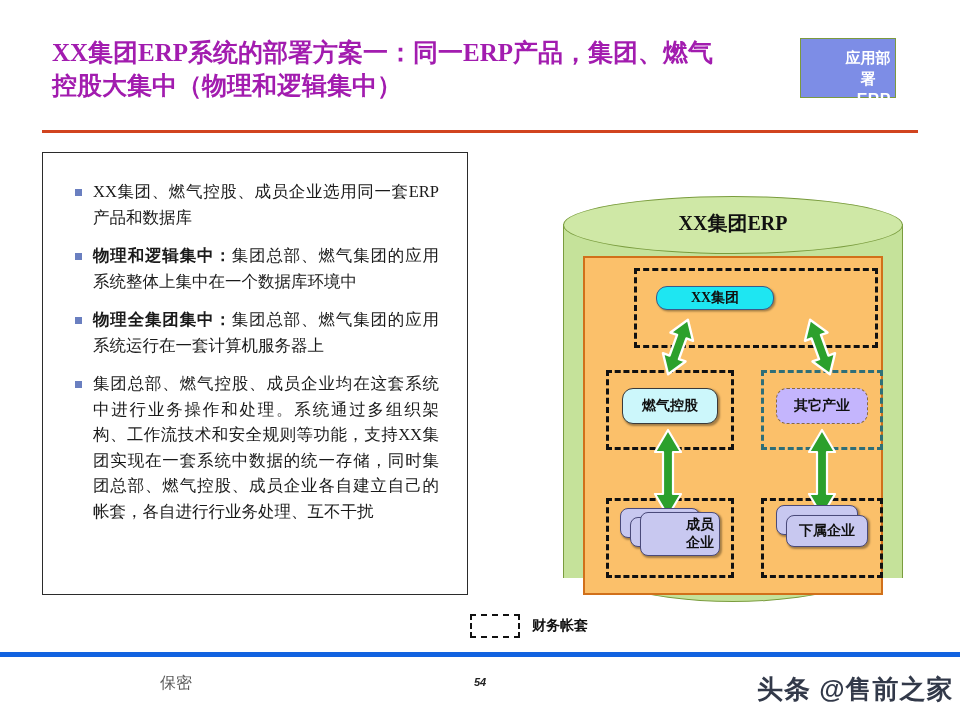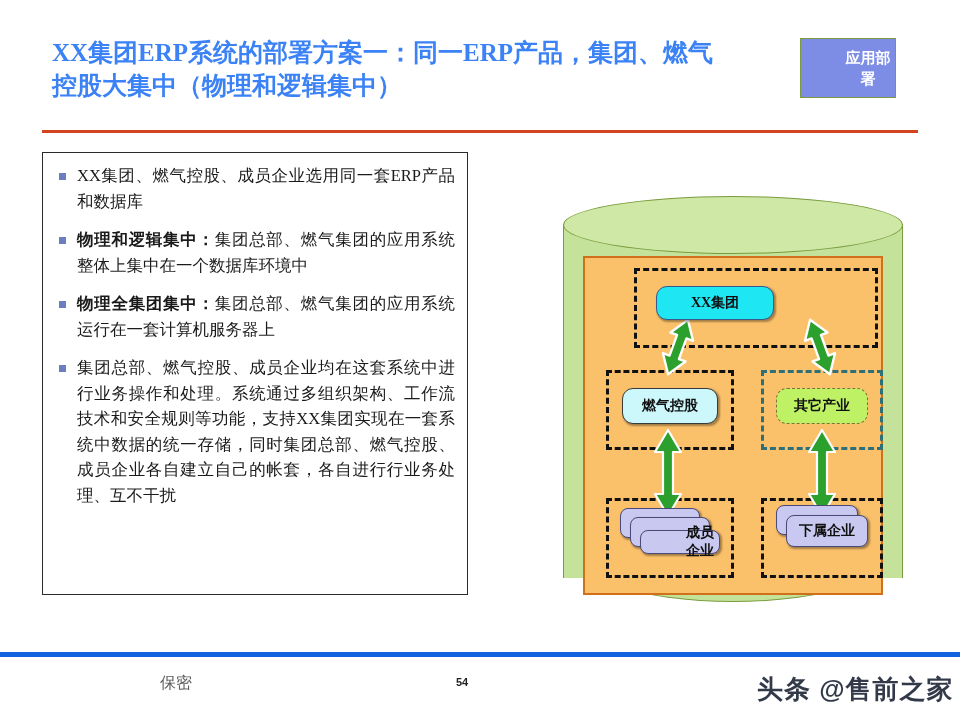--- a/index.html
+++ b/index.html
@@ -10,44 +10,44 @@
     overflow:hidden;
     position:relative;
   }
   .slide{position:absolute;left:0;top:0;width:960px;height:720px;}
 
   
   .title{
     position:absolute;left:52px;top:36px;width:720px;
     font-family:"Liberation Serif","DejaVu Serif",serif;
     font-weight:bold;font-size:25px;line-height:33px;
-    color:#3b82f6;letter-spacing:0px;
+    color:#a21caf;letter-spacing:0px;
   }
 
   
   .badge{
     position:absolute;left:800px;top:38px;width:96px;height:60px;
     background:#7d8de6;border:1.5px solid #7c9a3e;
     color:#ffffff;font-weight:bold;font-size:15px;line-height:21px;
     text-align:center;padding-top:8px;box-sizing:border-box;
     font-family:"Liberation Sans","DejaVu Sans",sans-serif;
     padding-left:40px;
   }
-  .badge .l2{font-size:20px;letter-spacing:0.5px;}
+  .badge .l2{font-size:16px;letter-spacing:0.5px;}
 
   
   .rule{position:absolute;left:42px;top:130px;width:876px;height:3px;background:#d1441f;}
 
   
   .panel{
     position:absolute;left:42px;top:152px;width:426px;height:443px;
     border:1.3px solid #2b2b2b;background:#ffffff;box-sizing:border-box;
     padding:10px 12px 6px 8px;
   }
-  .blist{list-style:none;margin:0;padding:0;}
+  .blist{list-style:none;margin:16px;padding:0;}
   .bitem{
     position:relative;padding-left:26px;margin-bottom:13px;
     font-family:"Liberation Serif","DejaVu Serif",serif;
     font-size:16.5px;line-height:25.5px;color:#1a1a1a;text-align:justify;
   }
   .bitem:last-child{margin-bottom:0;font-family:Liberation Serif, serif;}
   .bitem .sq{
     position:absolute;left:8px;top:10px;width:7px;height:7px;background:#6a7fc0;
   }
   .bitem b{font-weight:bold;}
@@ -101,38 +101,38 @@
   }
   .node.cyan{
     background:#1ee6f2;border:1.5px solid #3a5a8c;border-radius:11px;
     box-shadow:1.5px 1.5px 2px rgba(0,0,0,.35);
   }
   .node.ltcyan{
     background:#ccf7fb;border:1.5px solid #3a3a3a;border-radius:11px;
     box-shadow:1.5px 1.5px 2px rgba(0,0,0,.35);
   }
   .node.tan{
-    background:#bef264;border:1.5px dashed #8a6a3c;border-radius:11px;
+    background:#c4b5fd;border:1.5px dashed #8a6a3c;border-radius:11px;
   }
   .node.lav{
     background:#c8c8f0;border:1.5px solid #4a4a7a;border-radius:8px;
     box-shadow:1.5px 1.5px 2px rgba(0,0,0,.35);
   }
 
-  .n-group {left:656px;top:286px;width:118px;height:34px;}
+  .n-group {left:656px;top:286px;width:118px;height:24px;}
   .n-gas   {left:622px;top:388px;width:96px;height:36px;}
   .n-other {left:776px;top:388px;width:92px;height:36px;}
 
   
   .stack{position:absolute;}
   .stack .card{position:absolute;}
   .s-mem {left:620px;top:508px;width:104px;height:56px;}
   .s-mem .c1{left:0px;  top:0px;  width:80px;height:30px;}
   .s-mem .c2{left:10px; top:9px;  width:80px;height:30px;}
-  .s-mem .c3{left:20px; top:22px; width:80px;height:24px;padding-left:40px;}
+  .s-mem .c3{left:20px; top:4px; width:80px;height:44px;padding-left:40px;}
   .s-sub {left:776px;top:505px;width:100px;height:52px;}
   .s-sub .c1{left:0px;  top:0px;  width:82px;height:30px;}
   .s-sub .c2{left:10px; top:10px; width:82px;height:32px;}
 
   
   .arrow{position:absolute;}
 
   
   .legend{position:absolute;left:470px;top:612px;width:180px;height:30px;}
   .legend-box{
@@ -146,23 +146,23 @@
   }
 
   
   .footbar{position:absolute;left:0;top:652px;width:960px;height:5px;background:#1263e0;}
   .foot-left{
     position:absolute;left:160px;top:673px;
     font-family:"Liberation Serif","DejaVu Serif",serif;
     font-size:16px;color:#5a5a5a;
   }
   .foot-page{
-    position:absolute;left:450px;top:676px;width:24px;text-align:center;
-    font-family:"Liberation Sans","DejaVu Sans",sans-serif;
-    font-size:11px;font-weight:bold;color:#222222;
+    position:absolute;left:474px;top:676px;width:24px;text-align:left;
+    font-family:"Liberation Sans","DejaVu Sans",sans-serif;
+    font-size:11px;font-weight:bold;color:#222222;font-style:italic;
   }
   .watermark{
     position:absolute;left:757px;top:672px;
     font-family:"Liberation Sans","DejaVu Sans",sans-serif;
     font-size:26px;font-weight:bold;color:#0f172a;letter-spacing:1px;
     opacity:.85;
   }
 </style>
 </head>
 <body>
@@ -199,20 +199,21 @@
         <span class="sq"></span>
         <span>集团总部、燃气控股、成员企业均在这套系统中进行业务操作和处理。系统通过多组织架构、工作流技术和安全规则等功能，支持XX集团实现在一套系统中数据的统一存储，同时集团总部、燃气控股、成员企业各自建立自己的帐套，各自进行行业务处理、互不干扰</span>
       </li>
     </ul>
   </div>
 
   <div class="cyl">
     <div class="cyl-bottom"></div>
     <div class="cyl-body"></div>
     <div class="cyl-top"></div>
+    <div class="cyl-title">XX集团ERP</div>
   </div>
 
   <div class="orange"></div>
 
   <div class="frame black f-top"></div>
   <div class="frame black f-gas"></div>
   <div class="frame teal  f-other"></div>
   <div class="frame black f-mem"></div>
   <div class="frame black f-sub"></div>
 
@@ -244,19 +245,23 @@
     <div class="node lav card c1"></div>
     <div class="node lav card c2"></div>
     <div class="node lav card c3">成员企业</div>
   </div>
 
   <div class="stack s-sub">
     <div class="node lav card c1"></div>
     <div class="node lav card c2">下属企业</div>
   </div>
 
+  <div class="legend">
+    <div class="legend-box"></div>
+    <div class="legend-label">财务帐套</div>
+  </div>
 
   <div class="footbar"></div>
   <div class="foot-left">保密</div>
   <div class="foot-page">54</div>
   <div class="watermark">头条 @售前之家</div>
 
 </div>
 
 </body></html>

